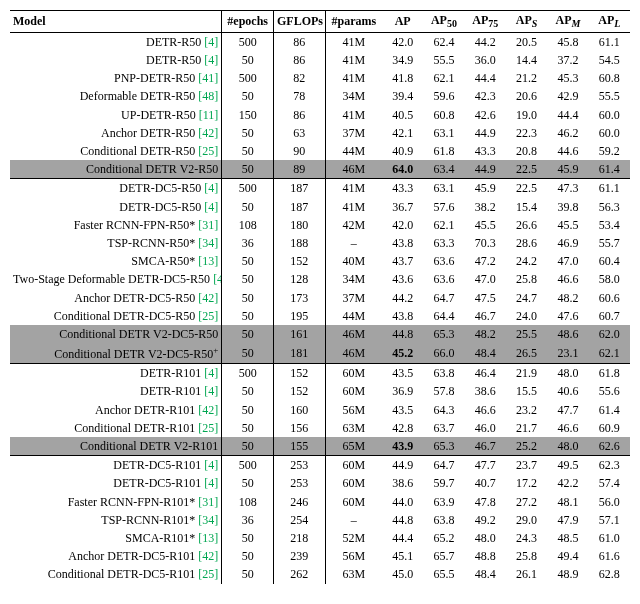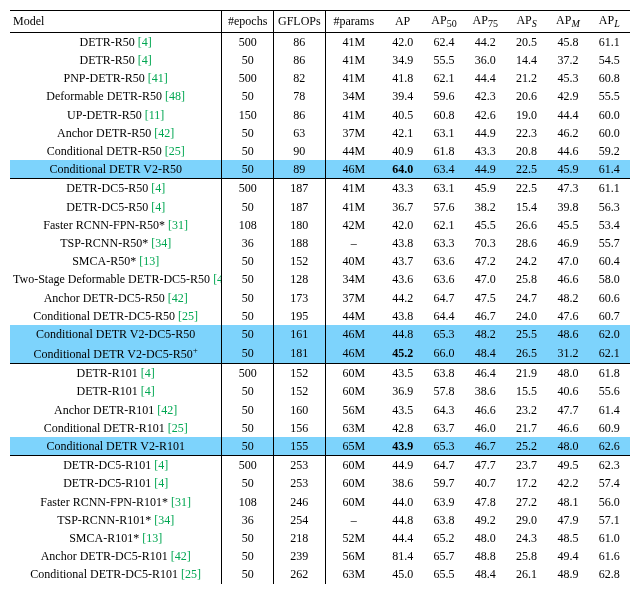--- a/index.html
+++ b/index.html
@@ -18,28 +18,28 @@
     table-layout: fixed;
   }
   th, td {
     padding: 1px 3px;
     font-size: 12px;
     line-height: 1.35;
     white-space: nowrap;
     overflow: hidden;
   }
   th {
-    font-weight: normal;
+    font-weight: bold;
     text-align: center;
   }
   td.num { text-align: center; }
-  td.model { text-align: center; }
+  td.model { text-align: right; }
   .hr-top    { border-top: 1.5px solid #000; }
   .sec-line  { border-bottom: 0.5px solid #000; }
-  .hl { background: #7dd3fc; margin-top: 40px; }
+  .hl { background: #a3a3a3; margin-top: 40px; }
   .vline-r { border-right: 0.5px solid #000; }
   a.cite { color: #00a651; text-decoration: none; }
   .bold { font-weight: bold; }
   sup { font-size: 0.75em; }
 </style>
 </head>
 <body>
 
 <table>
   <colgroup>
@@ -275,21 +275,21 @@
       </tr>
       <tr class="hl sec-line">
         <td class="model vline-r">Conditional DETR V2-DC5-R50<sup>+</sup></td>
         <td class="num vline-r">50</td>
         <td class="num vline-r">181</td>
         <td class="num">46M</td>
         <td class="num"><span class="bold">45.2</span></td>
         <td class="num">66.0</td>
         <td class="num">48.4</td>
         <td class="num">26.5</td>
-        <td class="num">31.2</td>
+        <td class="num">23.1</td>
         <td class="num">62.1</td>
       </tr>
       <tr>
         <td class="model vline-r">DETR-R101 <a class="cite">[4]</a></td>
         <td class="num vline-r">500</td>
         <td class="num vline-r">152</td>
         <td class="num">60M</td>
         <td class="num">43.5</td>
         <td class="num">63.8</td>
         <td class="num">46.4</td>
@@ -403,21 +403,21 @@
         <td class="num">48.0</td>
         <td class="num">24.3</td>
         <td class="num">48.5</td>
         <td class="num">61.0</td>
       </tr>
       <tr>
         <td class="model vline-r">Anchor DETR-DC5-R101 <a class="cite">[42]</a></td>
         <td class="num vline-r">50</td>
         <td class="num vline-r">239</td>
         <td class="num">56M</td>
-        <td class="num">81.4</td>
+        <td class="num">45.1</td>
         <td class="num">65.7</td>
         <td class="num">48.8</td>
         <td class="num">25.8</td>
         <td class="num">49.4</td>
         <td class="num">61.6</td>
       </tr>
       <tr>
         <td class="model vline-r">Conditional DETR-DC5-R101 <a class="cite">[25]</a></td>
         <td class="num vline-r">50</td>
         <td class="num vline-r">262</td>

